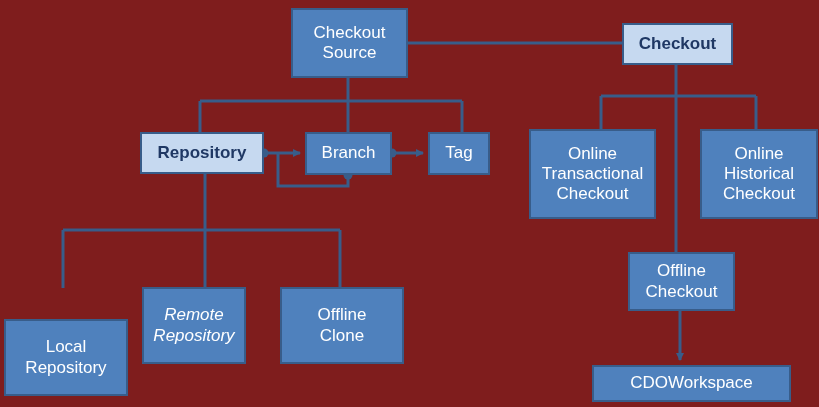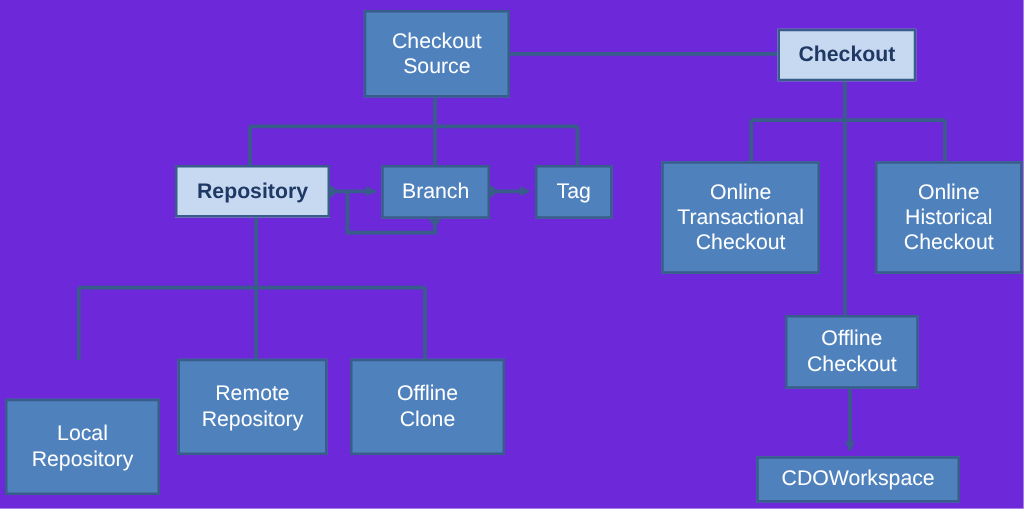--- a/index.html
+++ b/index.html
@@ -2,21 +2,21 @@
 <html><head>
 <meta charset="utf-8">
 <title>Checkout Source Diagram</title>
 <style>
   html,body{margin:0;padding:0;background:#ffffff;}
   body{font-family:"Liberation Sans", sans-serif;}
   #canvas{
     position:relative;
     width:819px;
     height:407px;
-    background:#6d28d9;
+    background:#7f1d1d;
     overflow:hidden;
   }
   svg.edges{
     position:absolute;
     left:0; top:0;
     width:819px; height:407px;
     pointer-events:none;
   }
   .node{
     position:absolute;
@@ -111,21 +111,21 @@
 
   <div class="node dark" style="left:305px; top:132px; width:87px; height:43px;">
     <span class="label">Branch</span>
   </div>
 
   <div class="node dark" style="left:4px; top:287px; width:124px; height:77px;margin-top:32px;">
     <span class="label">Local
 Repository</span>
   </div>
 
-  <div class="node dark" style="left:142px; top:287px; width:120px; height:77px;">
+  <div class="node dark" style="left:142px; top:287px; width:104px; height:77px;font-style:italic;">
     <span class="label">Remote
 Repository</span>
   </div>
 
   <div class="node dark" style="left:280px; top:287px; width:124px; height:77px;">
     <span class="label">Offline
 Clone</span>
   </div>
 
   <div class="node dark" style="left:529px; top:129px; width:127px; height:90px;">
@@ -138,17 +138,17 @@
     <span class="label">Online
 Historical
 Checkout</span>
   </div>
 
   <div class="node dark" style="left:628px; top:252px; width:107px; height:59px;">
     <span class="label">Offline
 Checkout</span>
   </div>
 
-  <div class="node dark" style="left:592px; top:365px; width:163px; height:37px;margin-left:13px;">
+  <div class="node dark" style="left:592px; top:365px; width:199px; height:37px;">
     <span class="label">CDOWorkspace</span>
   </div>
 
 </div>
 
 </body></html>

